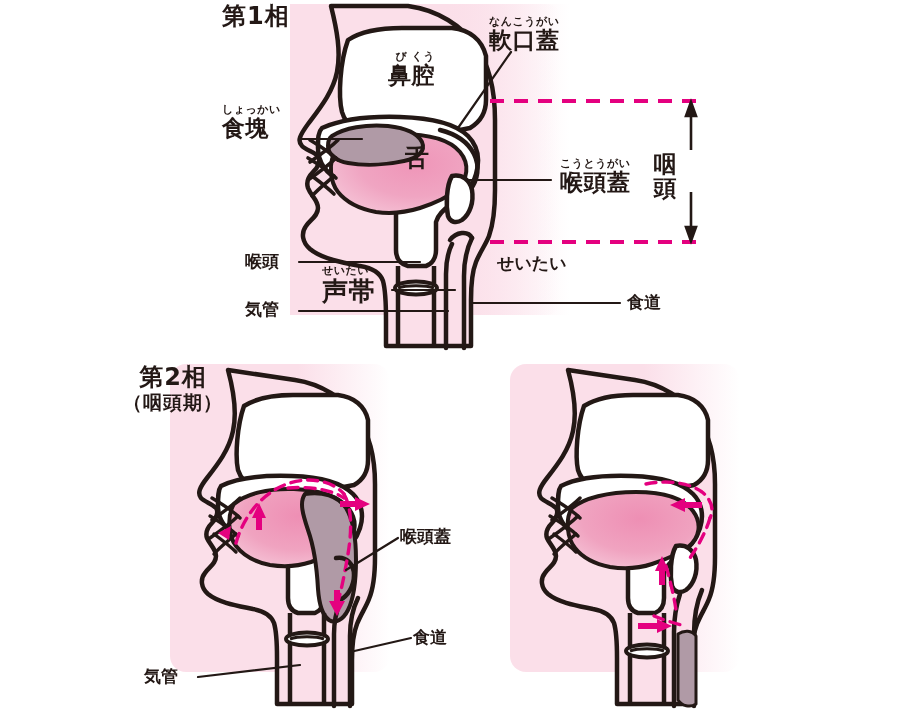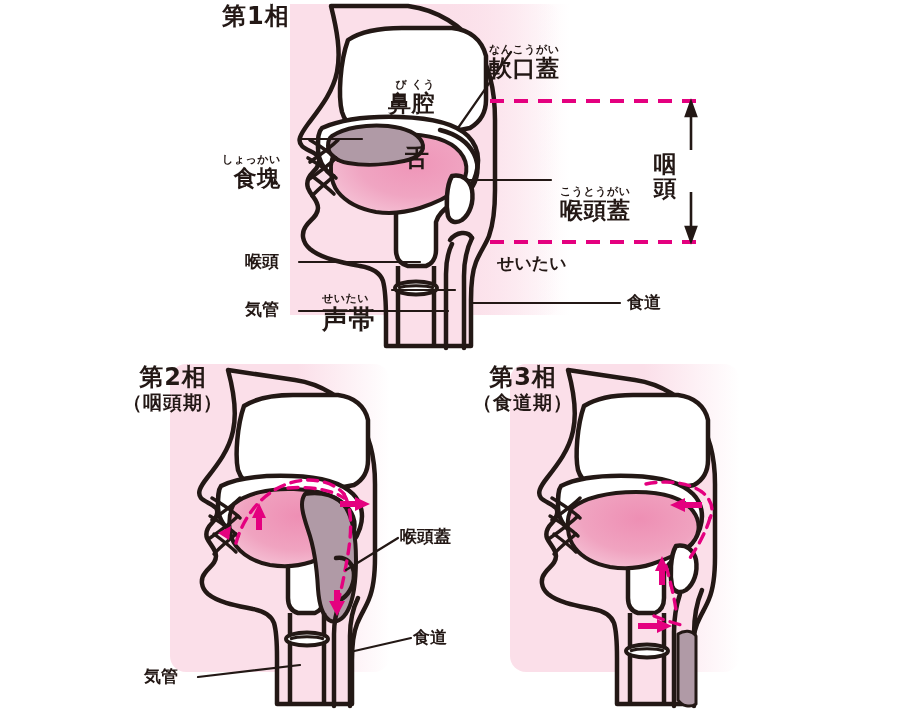--- a/index.html
+++ b/index.html
@@ -39,21 +39,20 @@
     color: #231815;
     line-height: 1.0;
   }
   .lbl .ruby {
     display: block;
     font-size: 11px;
     letter-spacing: 0.5px;
     line-height: 1.05;
     margin-bottom: 1px;
     font-weight: 700;
-    margin-top: 28px;
   }
   .lbl .base {
     display: block;
     font-size: 23px;
     font-weight: 700;
     letter-spacing: 0.5px;
   }
   .lbl.center { text-align: right; }
 
   .title {
@@ -249,21 +248,21 @@
     <div class="lbl center" style="left:355px; top:51px; width:80px;">
       <span class="ruby">び くう</span>
       <span class="base">鼻腔</span>
     </div>
 
     <div class="lbl" style="left:489px; top:16px;">
       <span class="ruby">なんこうがい</span>
       <span class="base">軟口蓋</span>
     </div>
 
-    <div class="lbl" style="left:222px; top:126px;text-align:right;">
+    <div class="lbl" style="left:222px; top:104px;">
       <span class="ruby">しょっかい</span>
       <span class="base">食塊</span>
     </div>
 
     <div class="small-lbl" style="left:405px; top:142px; font-size:24px;">
       <span>舌</span>
     </div>
 
     <div class="lbl" style="left:560px; top:158px;">
       <span class="ruby">こうとうがい</span>
@@ -573,19 +572,15 @@
         <rect x="244" y="144" width="18" height="6"></rect>
 
         <polygon points="222,198 215,213 229,213"></polygon>
         <rect x="219" y="211" width="6" height="16"></rect>
 
         <polygon points="232,268 217,261 217,275"></polygon>
         <rect x="198" y="265" width="20" height="6"></rect>
       </g>
     </svg>
 
-    <div class="title" style="left:18px; top:5px; width:130px;">
-      <span>第3相</span>
-      <span class="sub">（食道期）</span>
-    </div>
   </div>
 
 </div>
 
 </body></html>

